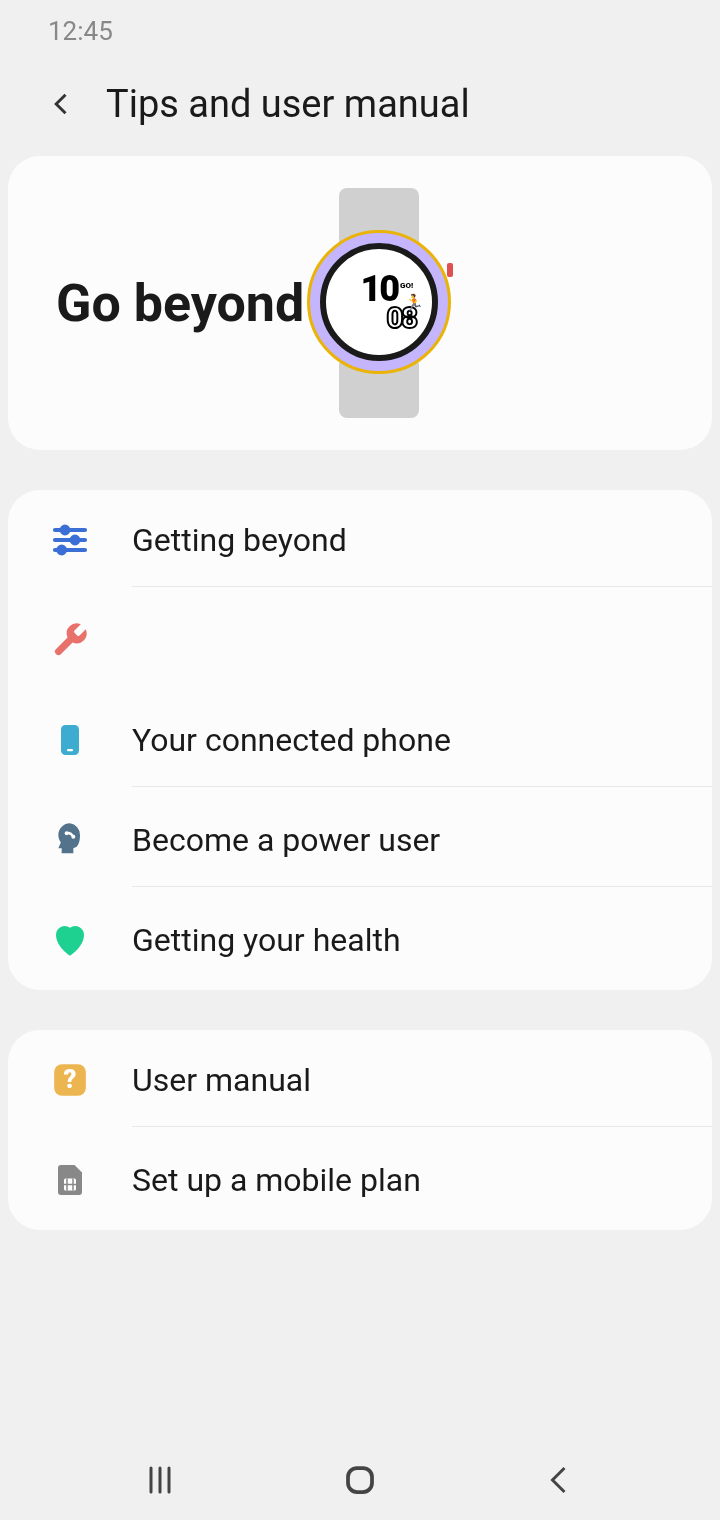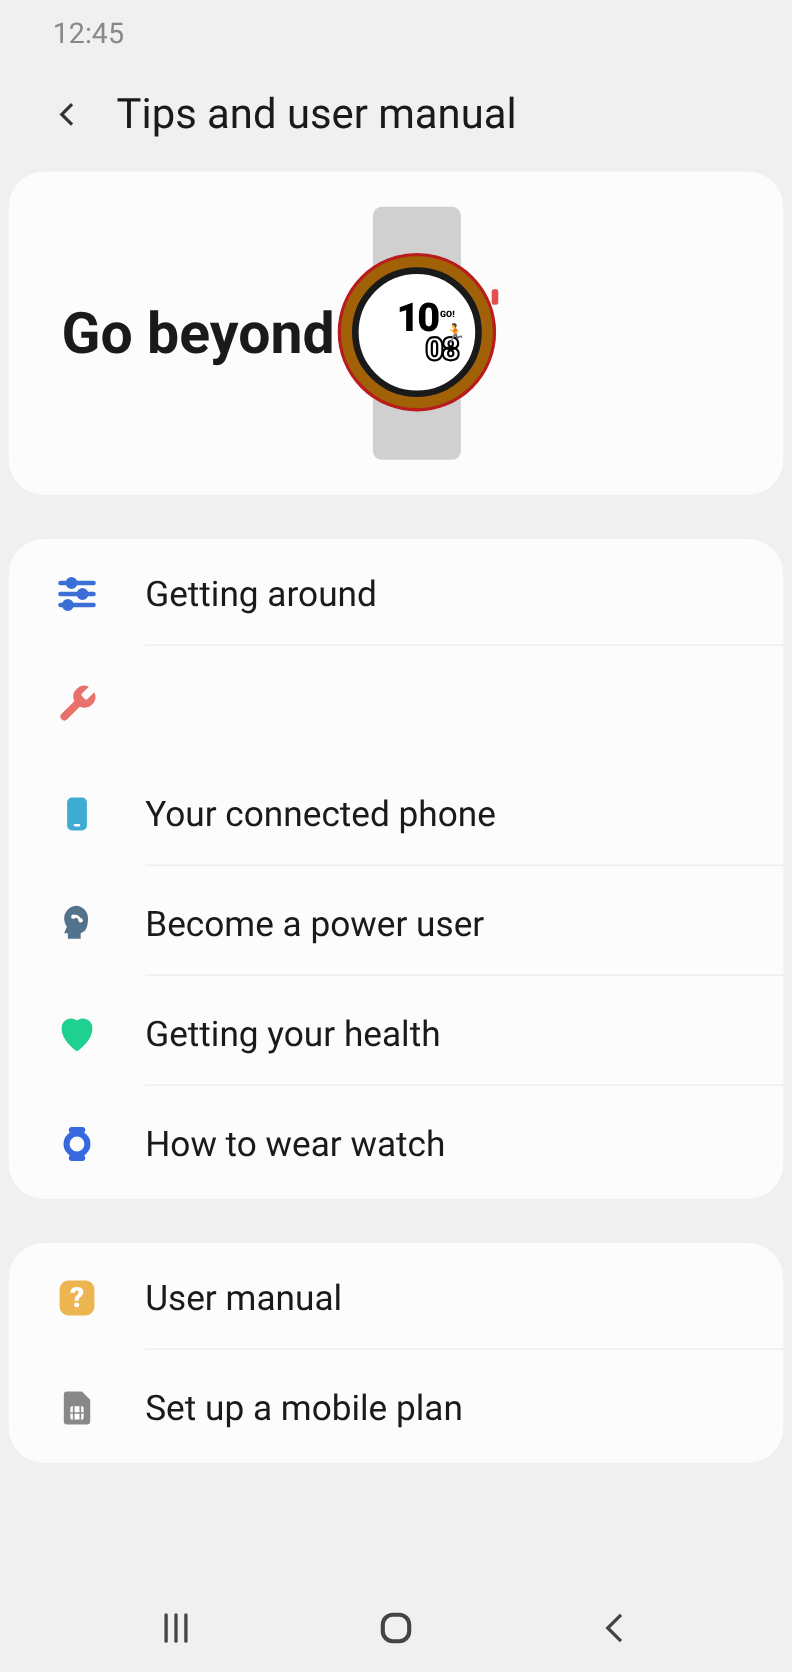--- a/index.html
+++ b/index.html
@@ -79,23 +79,23 @@
       background: #d0d0d0;
       border-radius: 0 0 8px 8px;
     }
     .watch-body {
       position: absolute;
       top: 42px;
       left: 50%;
       transform: translateX(-50%);
       width: 144px;
       height: 144px;
-      background: #a16207;
+      background: #c4b5fd;
       border-radius: 50%;
-      border: 3px solid #b91c1c;
+      border: 3px solid #eab308;
     }
     .watch-face {
       position: absolute;
       top: 10px;
       left: 10px;
       right: 10px;
       bottom: 10px;
       background: #fff;
       border-radius: 50%;
       border: 6px solid #1a1a1a;
@@ -224,21 +224,21 @@
     <div class="icon-wrap">
       <svg viewBox="0 0 24 24" width="40" height="40" fill="none" stroke="#3b6fd6" stroke-width="2.5" stroke-linecap="round">
         <line x1="3" y1="6" x2="21" y2="6"></line>
           <circle cx="9" cy="6" r="2" fill="#3b6fd6"></circle>
         <line x1="3" y1="12" x2="21" y2="12"></line>
           <circle cx="15" cy="12" r="2" fill="#3b6fd6"></circle>
         <line x1="3" y1="18" x2="21" y2="18"></line>
           <circle cx="7" cy="18" r="2" fill="#3b6fd6"></circle>
       </svg>
     </div>
-    <div class="list-text">Getting around</div>
+    <div class="list-text">Getting beyond</div>
   </div>
   <div class="list-item">
     <div class="icon-wrap">
       <svg viewBox="0 0 24 24" width="40" height="40" fill="#e8726b">
         <path d="M14.7 6.3a1 1 0 0 0 0 1.4l1.6 1.6a1 1 0 0 0 1.4 0l3.77-3.77a6 6 0 0 1-7.94 7.94l-6.91 6.91a2.12 2.12 0 0 1-3-3l6.91-6.91a6 6 0 0 1 7.94-7.94l-3.76 3.76z"></path>
       </svg>
     </div>
   </div>
   <div class="list-item">
     <div class="icon-wrap">
@@ -260,30 +260,20 @@
     </div>
     <div class="list-text">Become a power user</div>
   </div>
   <div class="list-item">
     <div class="icon-wrap">
       <svg viewBox="0 0 24 24" width="42" height="42" fill="#1fd190">
         <path d="M12 21s-8-5-8-12a5 5 0 0 1 8-4 5 5 0 0 1 8 4c0 7-8 12-8 12z"></path>
       </svg>
     </div>
     <div class="list-text">Getting your health</div>
-  </div>
-  <div class="list-item">
-    <div class="icon-wrap">
-      <svg viewBox="0 0 24 24" width="38" height="38" fill="none" stroke="#3869e0" stroke-width="3.5">
-        <circle cx="12" cy="12" r="6"></circle>
-        <path d="M9 4 L15 4" stroke-linecap="round"></path>
-        <path d="M9 20 L15 20" stroke-linecap="round"></path>
-      </svg>
-    </div>
-    <div class="list-text">How to wear watch</div>
   </div>
 </div>
 
 <div class="card">
   <div class="list-item">
     <div class="icon-wrap">
       <svg viewBox="0 0 24 24" width="38" height="38">
         <rect x="2" y="2" width="20" height="20" rx="5" fill="#edb550"></rect>
         <text x="12" y="17" font-size="16" font-weight="900" fill="#fff" text-anchor="middle">?</text>
       </svg>

